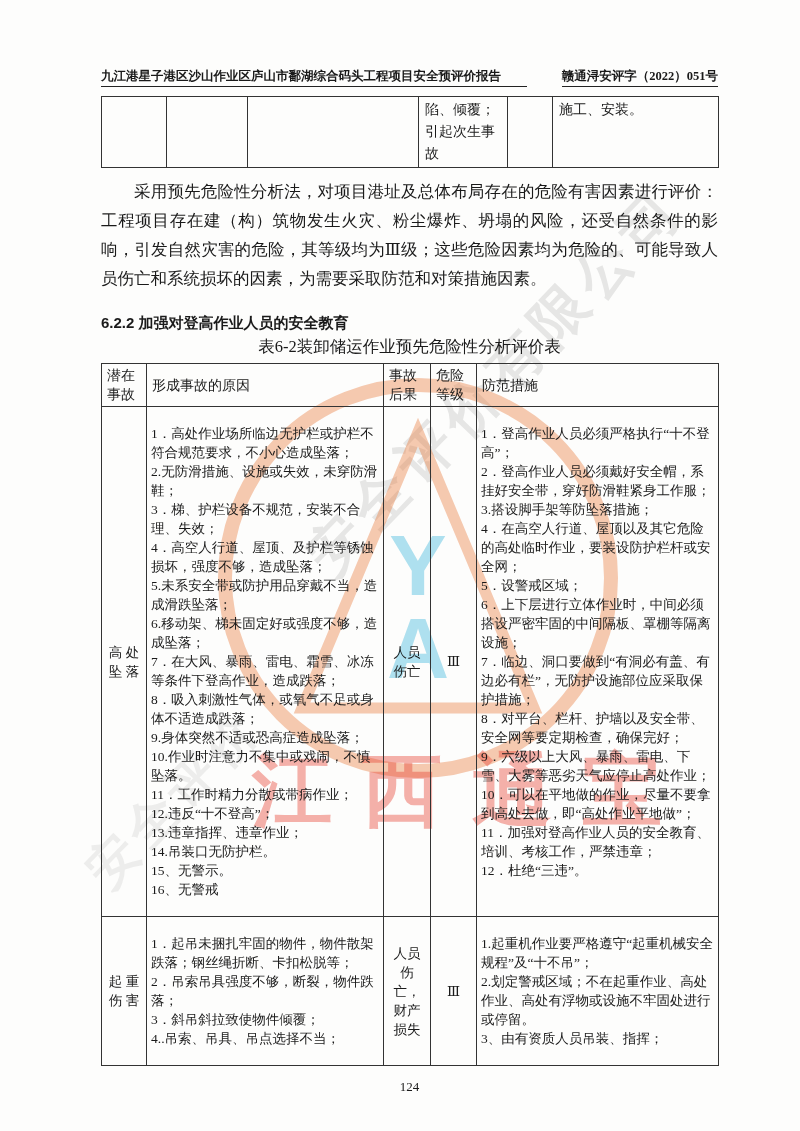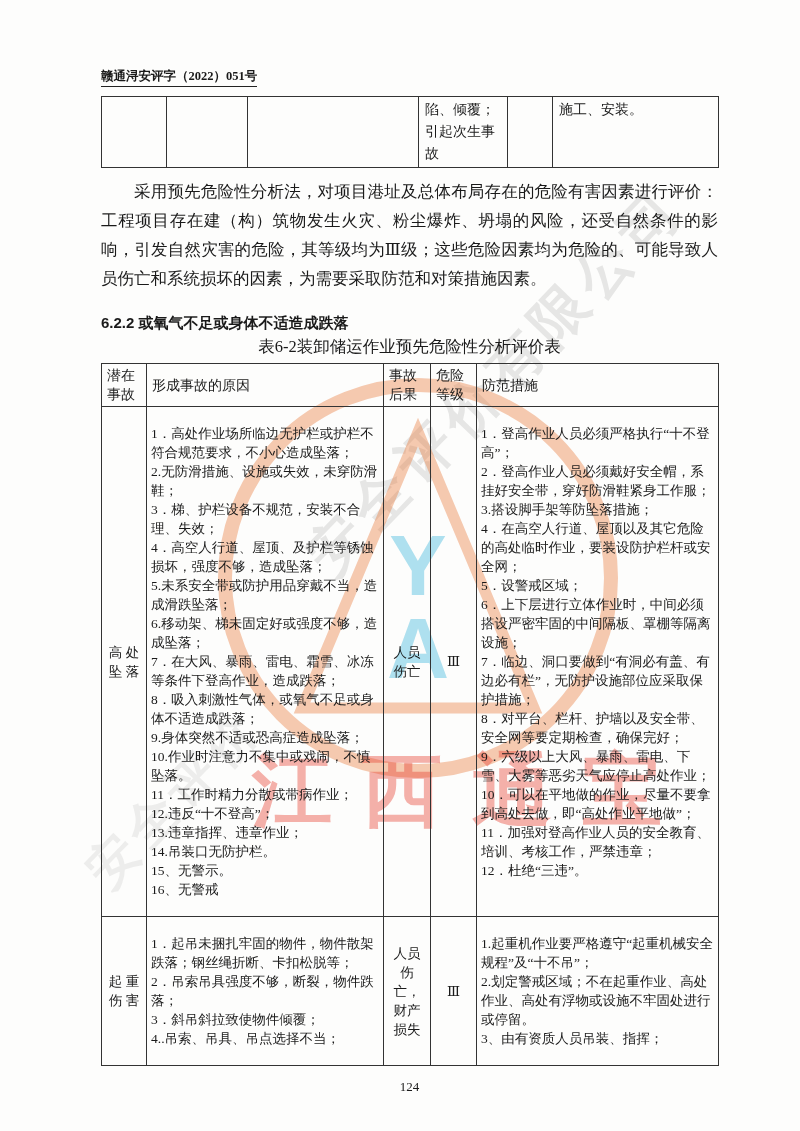--- a/index.html
+++ b/index.html
@@ -74,20 +74,21 @@
       <path d="M206,72 L322,348 L90,348 Z" fill="none" stroke="rgba(232,122,60,0.40)" stroke-width="11"></path>
       <text x="206" y="235" text-anchor="middle" font-size="86" font-weight="bold" font-family="Liberation Sans, sans-serif" fill="rgba(95,195,226,0.50)">Y</text>
       <text x="206" y="318" text-anchor="middle" font-size="86" font-weight="bold" font-family="Liberation Sans, sans-serif" fill="rgba(95,195,226,0.50)">A</text>
     </svg>
     <div class="wm-red">江西通宝</div>
   </div>
 
   <div class="content">
 
     <div class="pg-header">
+      <span class="left">九江港星子港区沙山作业区庐山市鄱湖综合码头工程项目安全预评价报告</span>
       <span class="right">赣通浔安评字（2022）051号</span>
     </div>
 
     <table class="t-top">
       <colgroup>
         <col style="width:65px">
           <col style="width:81px">
           <col style="width:171px">
         <col style="width:89px">
           <col style="width:45px">
@@ -100,21 +101,21 @@
         <td></td>
         <td>陷、倾覆；引起次生事故</td>
         <td></td>
         <td>施工、安装。</td>
       </tr>
     </tbody>
       </table>
 
     <div class="para">采用预先危险性分析法，对项目港址及总体布局存在的危险有害因素进行评价：工程项目存在建（构）筑物发生火灾、粉尘爆炸、坍塌的风险，还受自然条件的影响，引发自然灾害的危险，其等级均为Ⅲ级；这些危险因素均为危险的、可能导致人员伤亡和系统损坏的因素，为需要采取防范和对策措施因素。</div>
 
-    <div class="h-sect">6.2.2 或氧气不足或身体不适造成跌落</div>
+    <div class="h-sect">6.2.2 加强对登高作业人员的安全教育</div>
 
     <div class="t-caption">表6-2装卸储运作业预先危险性分析评价表</div>
 
     <table class="t-main">
       <colgroup>
         <col style="width:45px">
           <col style="width:237px">
           <col style="width:47px">
         <col style="width:46px">
           <col style="width:242px">

